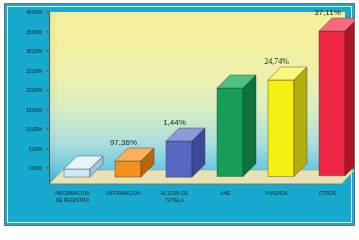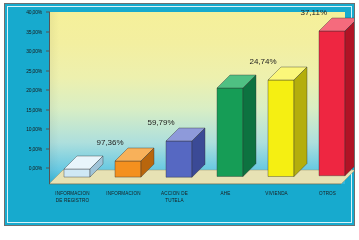--- a/index.html
+++ b/index.html
@@ -131,20 +131,21 @@
     bottom: 0;
   }
   .bar-svg { display: block; overflow: visible; }
 
   .bar-value {
     position: absolute;
     font-size: 8px;
     color: #1c1c1c;
     white-space: nowrap;
     font-family: "Liberation Sans", sans-serif;
+    text-align: center;
   }
 
   
   .x-labels {
     position: absolute;
     left: 44px;
     top: 186px;
     width: 306px;
     height: 34px;
   }
@@ -218,36 +219,36 @@
           </svg>
         </div>
         <div class="bar-value" style="width: 54px; left: 47.5px; bottom: 36.868px;">97,36%</div>
         <div class="bar-group" style="left: 116.5px; bottom: 7.1px;">
           <svg class="bar-svg" width="39" height="49.192" viewBox="0 0 39 49.192">
             <polygon points="0,13 26,13 26,49.192 0,49.192" fill="#5668c2" stroke="#333333" stroke-width="0.4"></polygon>
             <polygon points="0,13 13,0 39,0 26,13" fill="#8e9ada" stroke="#333333" stroke-width="0.4"></polygon>
             <polygon points="26,13 39,0 39,36.192 26,49.192" fill="#3b4a96" stroke="#333333" stroke-width="0.4"></polygon>
           </svg>
         </div>
-        <div class="bar-value" style="width: 54px; left: 98.5px; bottom: 57.292px;">59,79%</div>
+        <div class="bar-value" style="width: 54px; left: 98.5px; bottom: 57.292px;">1,44%</div>
         <div class="bar-group" style="left: 167.5px; bottom: 7.4px;">
           <svg class="bar-svg" width="39" height="101.452" viewBox="0 0 39 101.452">
             <polygon points="0,13 26,13 26,101.452 0,101.452" fill="#169d56" stroke="#333333" stroke-width="0.4"></polygon>
             <polygon points="0,13 13,0 39,0 26,13" fill="#4fc083" stroke="#333333" stroke-width="0.4"></polygon>
             <polygon points="26,13 39,0 39,88.452 26,101.452" fill="#0d7240" stroke="#333333" stroke-width="0.4"></polygon>
           </svg>
         </div>
         <div class="bar-group" style="left: 218.5px; bottom: 7.7px;">
           <svg class="bar-svg" width="39" height="109.48599999999999" viewBox="0 0 39 109.48599999999999">
             <polygon points="0,13 26,13 26,109.48599999999999 0,109.48599999999999" fill="#f5ef12" stroke="#333333" stroke-width="0.4"></polygon>
             <polygon points="0,13 13,0 39,0 26,13" fill="#fbf77a" stroke="#333333" stroke-width="0.4"></polygon>
             <polygon points="26,13 39,0 39,96.48599999999999 26,109.48599999999999" fill="#b4ae0c" stroke="#333333" stroke-width="0.4"></polygon>
           </svg>
         </div>
-        <div class="bar-value" style="width: 54px; left: 200.5px; bottom: 118.186px;">24,74%</div>
+        <div class="bar-value" style="width: 54px; left: 200.5px; bottom: 118.186px; font-family: Liberation Serif, serif;">24,74%</div>
         <div class="bar-group" style="left: 269.5px; bottom: 8px;">
           <svg class="bar-svg" width="39" height="157.72899999999998" viewBox="0 0 39 157.72899999999998">
             <polygon points="0,13 26,13 26,157.72899999999998 0,157.72899999999998" fill="#ee2641" stroke="#333333" stroke-width="0.4"></polygon>
             <polygon points="0,13 13,0 39,0 26,13" fill="#f56b7d" stroke="#333333" stroke-width="0.4"></polygon>
             <polygon points="26,13 39,0 39,144.72899999999998 26,157.72899999999998" fill="#b01325" stroke="#333333" stroke-width="0.4"></polygon>
           </svg>
         </div>
         <div class="bar-value" style="width: 54px; left: 251.5px; bottom: 166.729px;">37,11%</div>
       </div>
 

